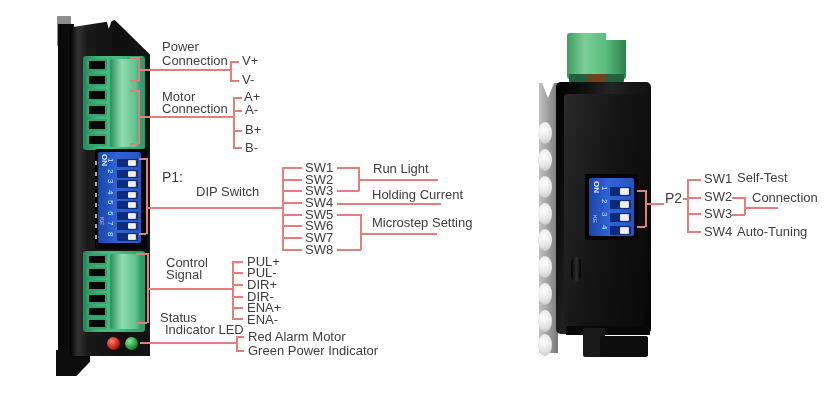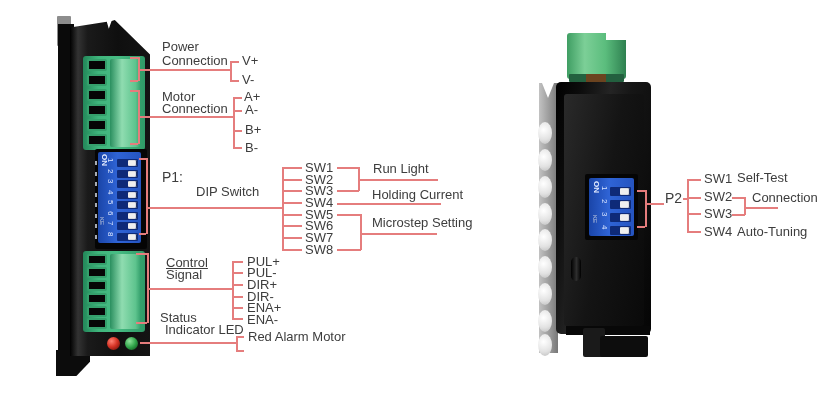--- a/index.html
+++ b/index.html
@@ -283,32 +283,33 @@
   <div class="lbl" style="left:305px;top:196px;">SW4</div>
   <div class="lbl" style="left:305px;top:208px;">SW5</div>
   <div class="lbl" style="left:305px;top:219px;">SW6</div>
   <div class="lbl" style="left:305px;top:231px;">SW7</div>
   <div class="lbl" style="left:305px;top:243px;">SW8</div>
 
   <div class="lbl" style="left:373px;top:162px;">Run Light</div>
   <div class="lbl" style="left:372px;top:188px;">Holding Current</div>
   <div class="lbl" style="left:372px;top:216px;">Microstep Setting</div>
 
-  <div class="lbl" style="left:166px;top:256px;text-decoration:underline;">Control</div>
+  <div class="lbl" style="left:166px;top:256px;">Control</div>
   <div class="lbl" style="left:166px;top:268px;">Signal</div>
   <div class="lbl" style="left:247px;top:255px;">PUL+</div>
   <div class="lbl" style="left:247px;top:266px;">PUL-</div>
   <div class="lbl" style="left:247px;top:278px;">DIR+</div>
   <div class="lbl" style="left:247px;top:290px;">DIR-</div>
   <div class="lbl" style="left:247px;top:301px;">ENA+</div>
   <div class="lbl" style="left:247px;top:313px;">ENA-</div>
 
   <div class="lbl" style="left:160px;top:311px;">Status</div>
   <div class="lbl" style="left:165px;top:323px;">Indicator LED</div>
   <div class="lbl" style="left:248px;top:330px;">Red Alarm Motor</div>
+  <div class="lbl" style="left:248px;top:344px;">Green Power Indicator</div>
 
   <div class="lbl lbl-lg" style="left:665px;top:191px;">P2</div>
   <div class="lbl" style="left:704px;top:172px;">SW1</div>
   <div class="lbl" style="left:704px;top:190px;">SW2</div>
   <div class="lbl" style="left:704px;top:207px;">SW3</div>
   <div class="lbl" style="left:704px;top:225px;">SW4</div>
   <div class="lbl" style="left:737px;top:171px;">Self-Test</div>
   <div class="lbl" style="left:752px;top:191px;">Connection</div>
   <div class="lbl" style="left:737px;top:225px;">Auto-Tuning</div>
 

